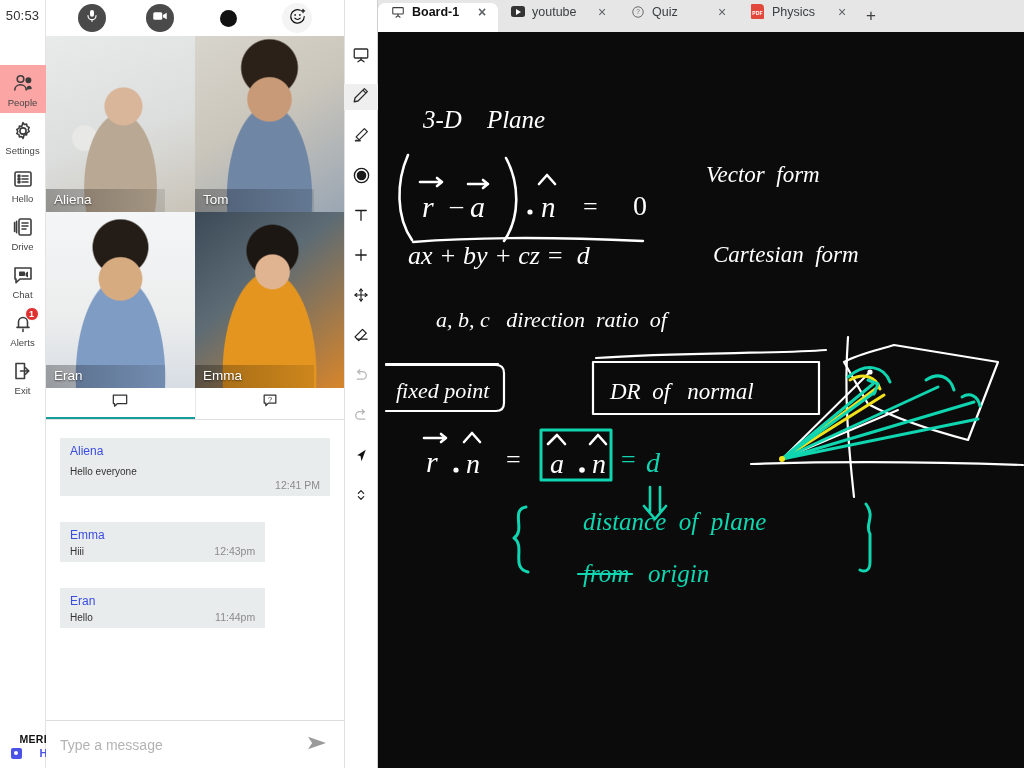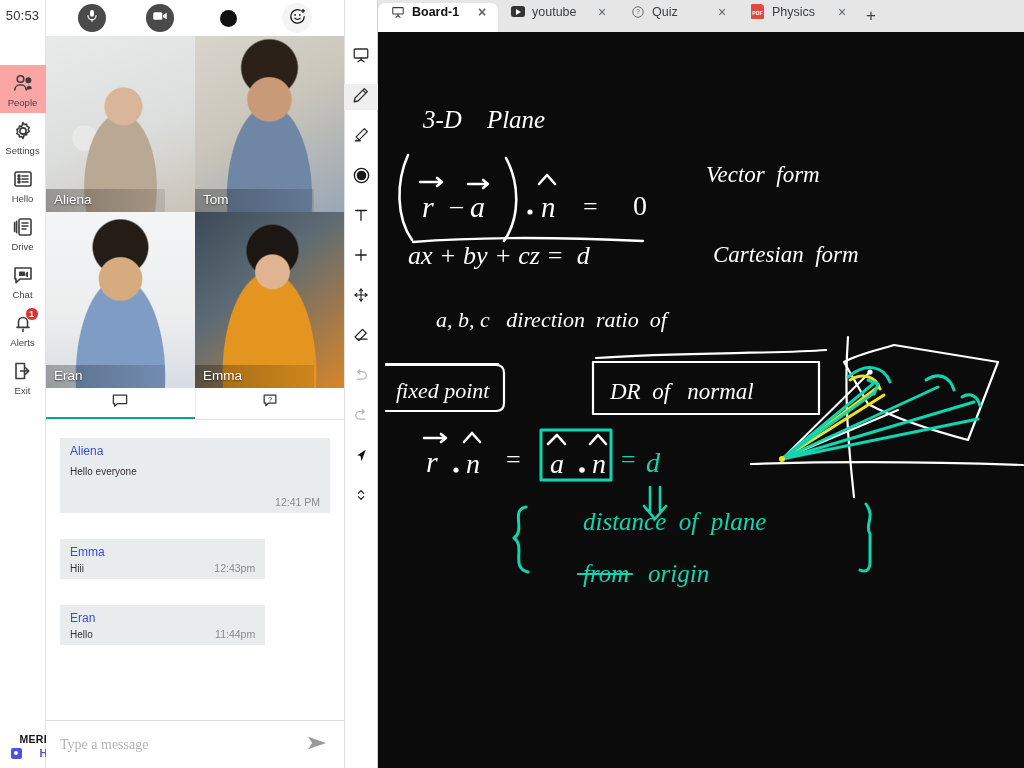--- a/index.html
+++ b/index.html
@@ -111,27 +111,27 @@
 
   .chatlist { flex: 1; padding: 18px 14px 6px 14px; overflow: hidden; position: relative; }
   .msg { background: #e9ecec; margin-bottom: 26px; padding: 6px 10px 5px 10px; position: relative; }
   .msg .who { color: #3a4de0; font-size: 12px; margin-bottom: 3px; }
   .msg .row { display: flex; align-items: flex-end; justify-content: space-between; gap: 10px; }
   .msg .txt { color: #333; font-size: 10px; }
   .msg .time { color: #8b8b8b; font-size: 10.5px; white-space: nowrap; }
   .msg.w-full { width: 100%; }
   .msg.w-mid { width: 76%; }
   .msg.m1 .row { display:block; }
-  .msg.m1 .time { display:block; text-align: right; margin-top: 17px; }
+  .msg.m1 .time { display:block; text-align: right; margin-top: 0; }
 
   .composer-wrap { border-top: 1px solid #dcdcdc; height: 48px; display:flex; align-items:center;
                    padding: 0 14px 0 14px; gap: 8px; background: #fff; }
   .composer {
     flex: 1; border: none; outline: none; font-size: 14px; color: #4c1d95;
-    font-family: Liberation Serif, serif; background: transparent;
+    font-family: Liberation Sans, sans-serif; background: transparent;
   }
   .composer::placeholder { color: #b3b3b3; }
   .send { width: 26px; height: 26px; display:flex; align-items:center; justify-content:center; cursor:pointer; }
 
   
   .toolrail {
     width: 34px; flex: 0 0 34px; height: 768px;
     background: #fff; border-left: 1px solid #e0e0e0; border-right: 1px solid #cfcfcf;
     display: flex; flex-direction: column; align-items: center; padding-top: 44px; gap: 14px;
   }

